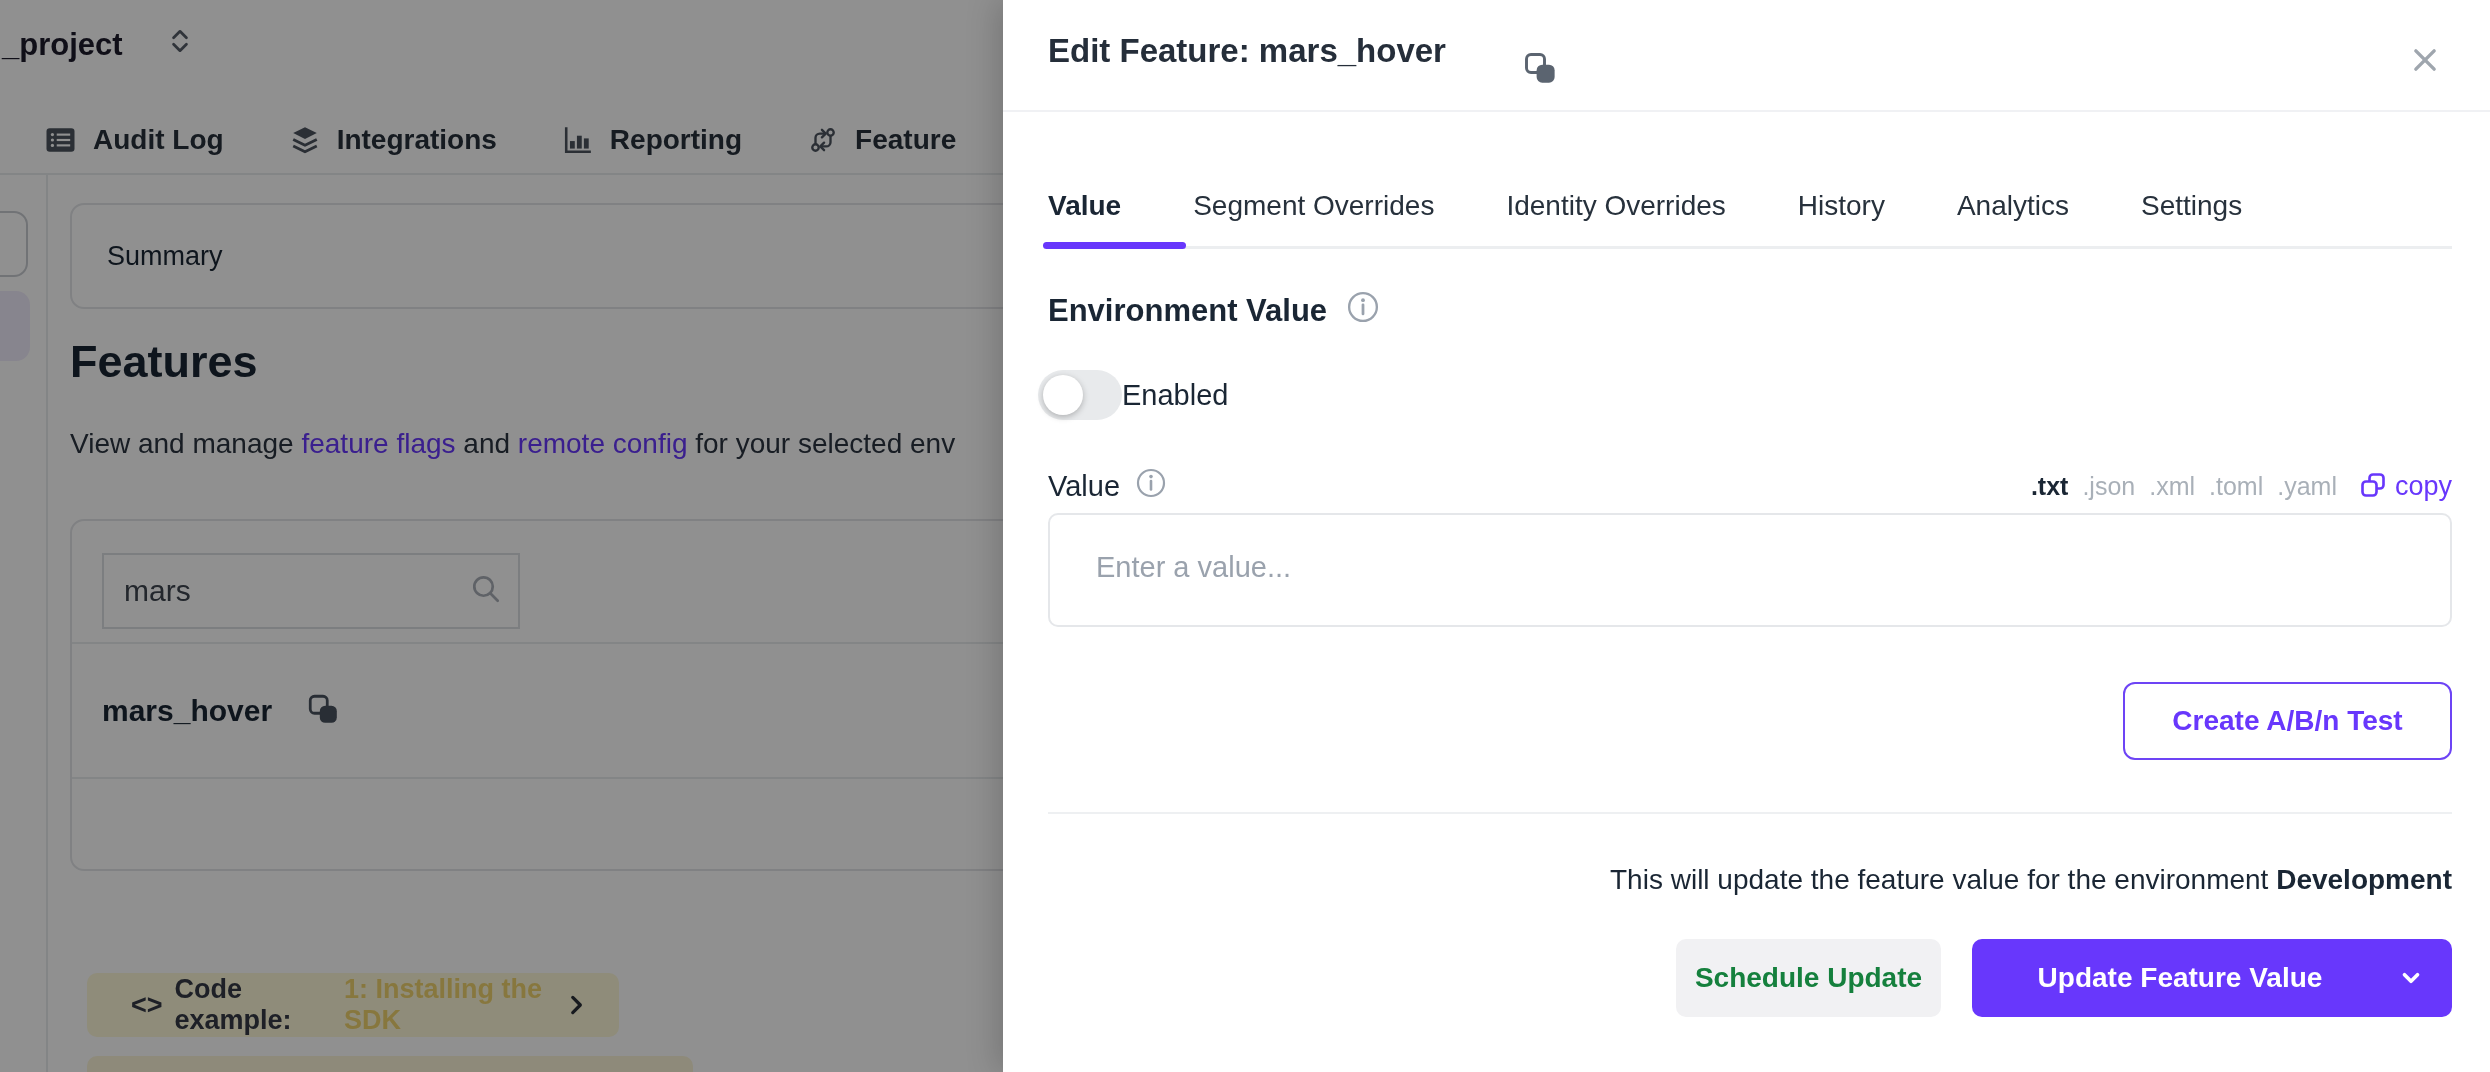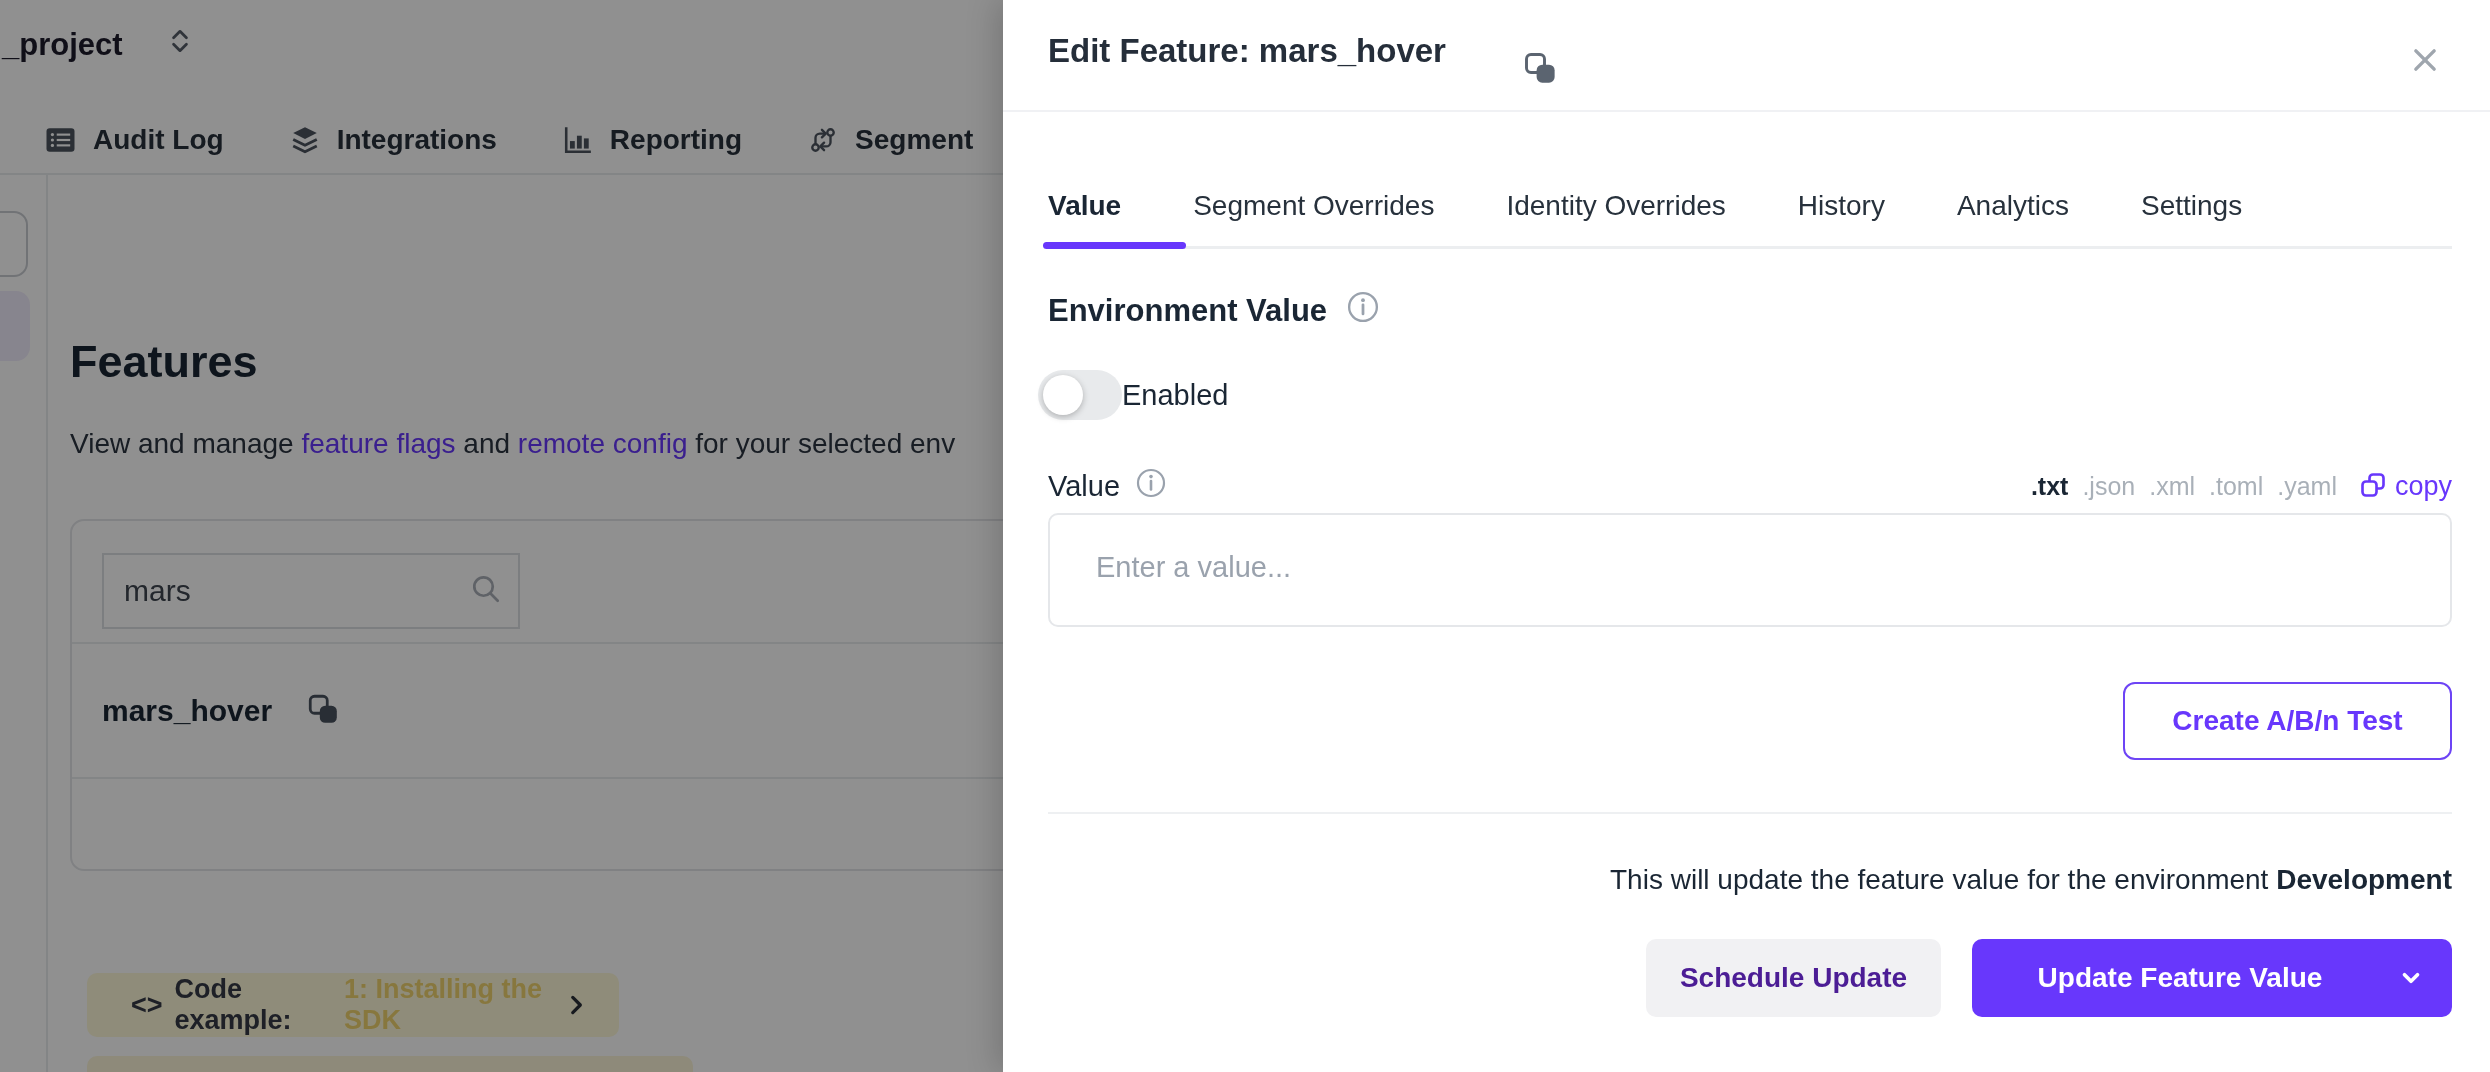--- a/index.html
+++ b/index.html
@@ -85,22 +85,22 @@
     position:absolute; left:1120px; top:682px; width:329px; height:78px;
     border:2.5px solid #6d44f5; border-radius:12px; background:#fff; color:#6837fc;
     font-size:28px; font-weight:700; display:flex; align-items:center; justify-content:center; cursor:pointer;
     font-family:inherit;
   }
   .m-div2 { position:absolute; left:45px; top:812px; width:1404px; height:2px; background:#eef0f2; }
   .m-note { position:absolute; right:38px; top:864px; font-size:28px; color:#1a2634; }
   .m-note b { font-weight:700; }
   .m-actions { position:absolute; right:38px; top:939px; display:flex; gap:31px; }
   .btn-schedule {
-    width:295px; height:78px; background:#f1f1f3; border:none; border-radius:10px;
-    font-size:28px; font-weight:700; color:#4c1d95; display:flex; align-items:center; justify-content:center; cursor:pointer;
+    width:265px; height:78px; background:#f1f1f3; border:none; border-radius:10px;
+    font-size:28px; font-weight:700; color:#15803d; display:flex; align-items:center; justify-content:center; cursor:pointer;
     font-family:inherit;
   }
   .btn-update {
     width:480px; height:78px; background:#6837fc; border:none; border-radius:10px;
     font-size:28px; font-weight:700; color:#fff; display:flex; align-items:center; justify-content:center;
     position:relative; padding-right:64px; cursor:pointer; font-family:inherit;
   }
   .btn-update .chev-dn { position:absolute; right:28px; top:26px; }
 </style>
 </head>
@@ -160,29 +160,32 @@
         <span>
           <svg width="30" height="30" viewBox="0 0 28 28" fill="none">
               <circle cx="7" cy="21" r="3" stroke="#4c545f" stroke-width="2.2"></circle>
               <circle cx="21" cy="7" r="3" stroke="#4c545f" stroke-width="2.2"></circle>
               <path d="M7 18 V12 a4 4 0 0 1 4 -4 h4.5" stroke="#4c545f" stroke-width="2.2" fill="none"></path>
               <path d="M13 4.5 L16.5 8 L13 11.5" stroke="#4c545f" stroke-width="2.2" fill="none" stroke-linecap="round" stroke-linejoin="round"></path>
               <path d="M21 10 V16 a4 4 0 0 1 -4 4 h-4.5" stroke="#4c545f" stroke-width="2.2" fill="none"></path>
               <path d="M15 16.5 L11.5 20 L15 23.5" stroke="#4c545f" stroke-width="2.2" fill="none" stroke-linecap="round" stroke-linejoin="round"></path>
             </svg>
         </span>
-        <span>Segment</span>
+        <span>Feature</span>
       </div>
     </div>
 
     <div class="nav-divider"></div>
     <div class="v-divider"></div>
     <div class="side-tile-1"></div>
     <div class="side-tile-2"></div>
 
+    <div class="summary-box">
+      <span>Summary</span>
+    </div>
 
     <div class="features-title">Features</div>
 
     <div class="features-desc">
       <span>View and manage </span><span class="lnk">feature flags</span><span> and </span><span class="lnk">remote config</span><span> for your selected env</span>
     </div>
 
     <div class="card">
       <div class="search-wrap">
         <input class="search-input" type="text" value="mars" style="">

